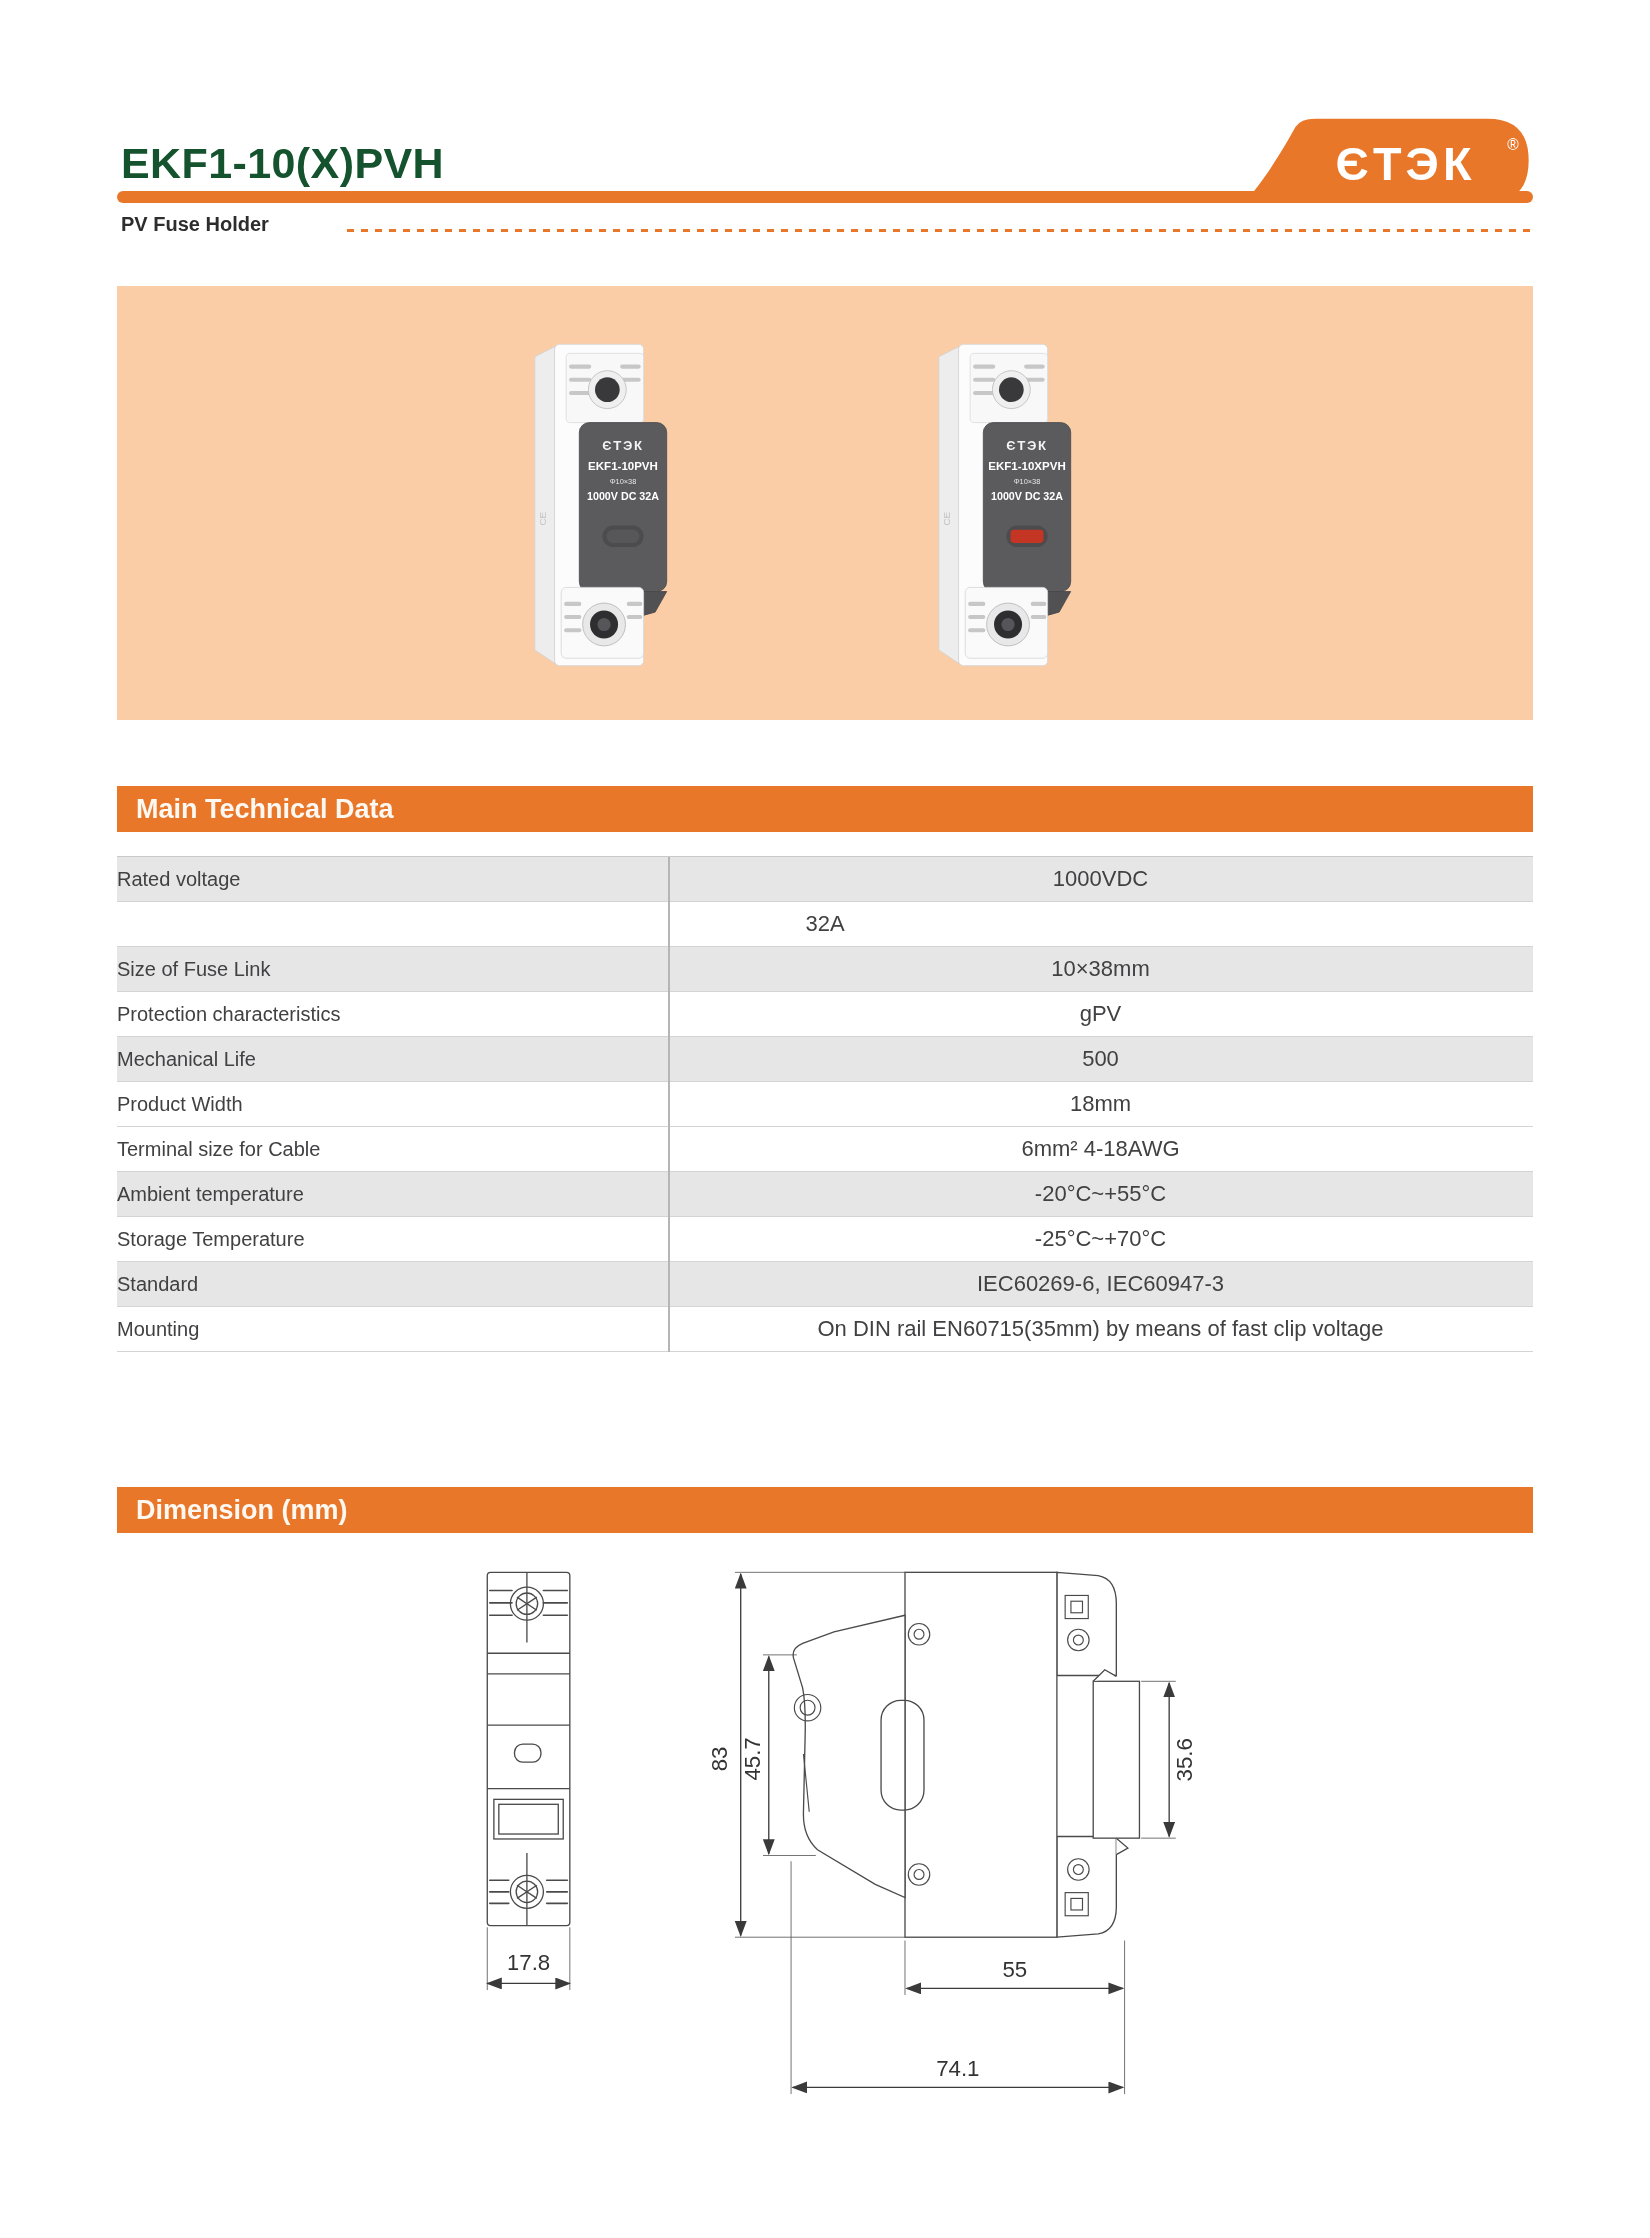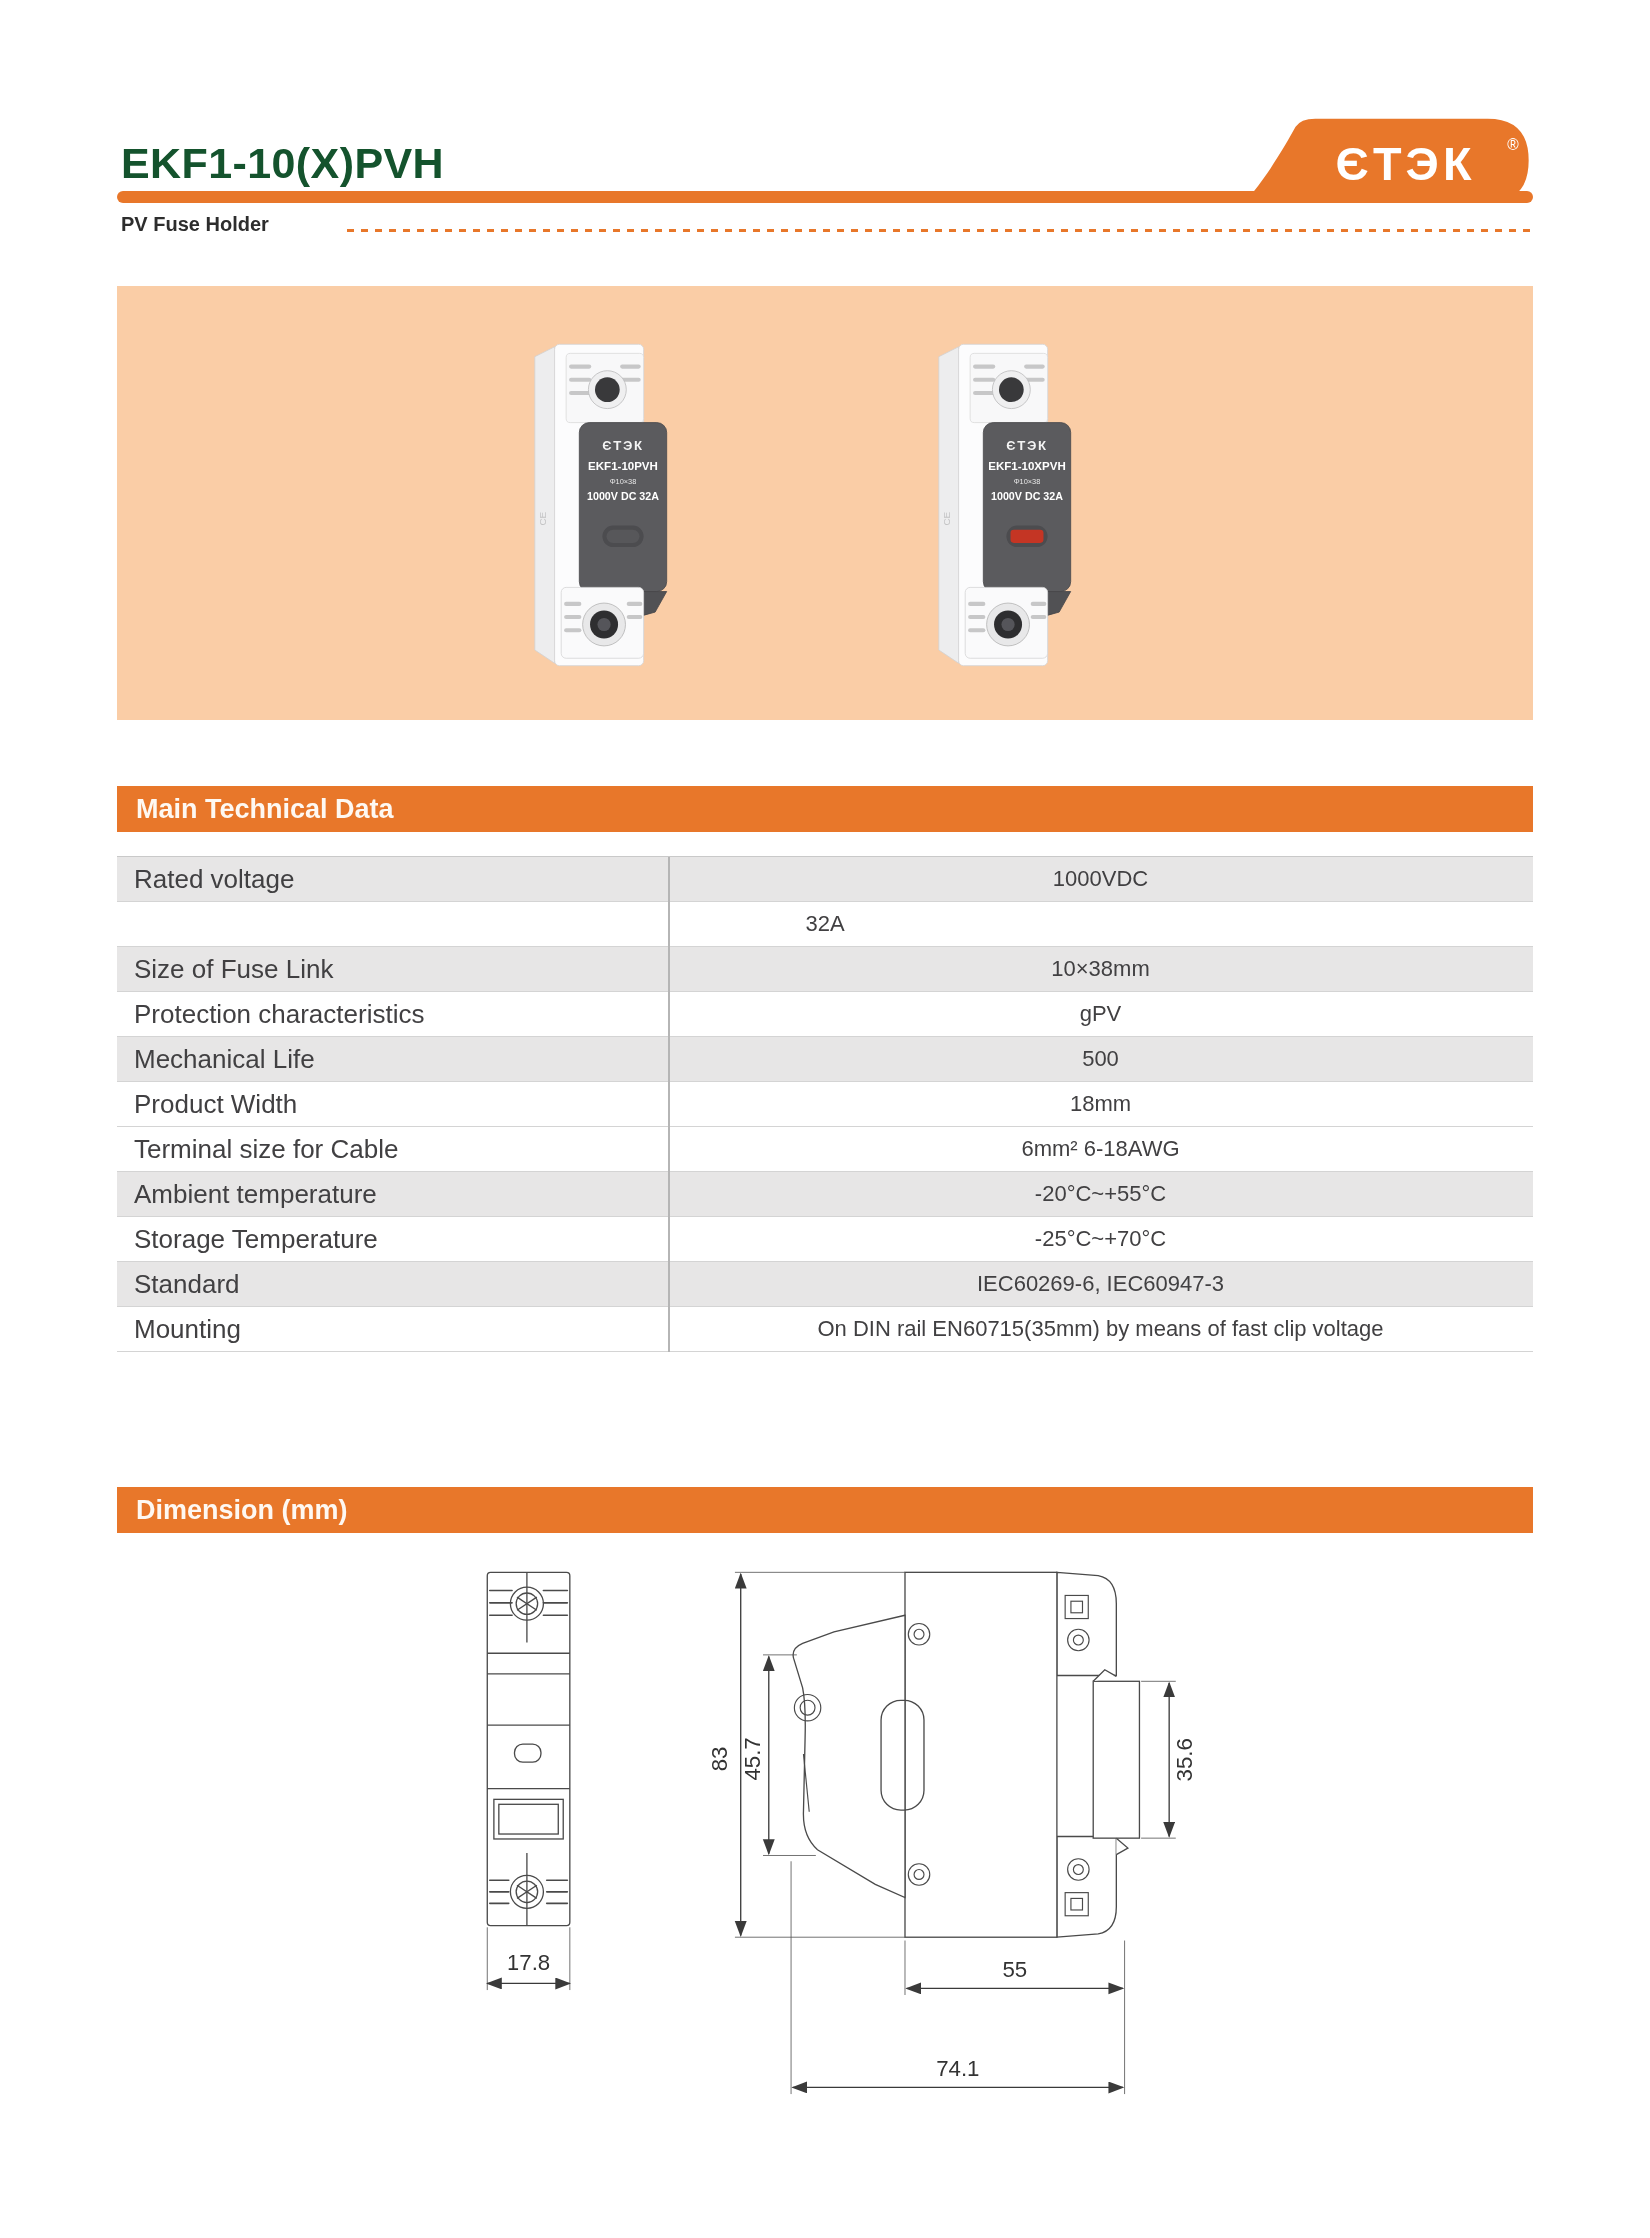--- a/index.html
+++ b/index.html
@@ -48,23 +48,23 @@
   .secbar.dim{top:1487px;}
 
   
   .table{
     left:117px;top:856px;width:1416px;
     border-top:1.7px solid #c9c9c9;
   }
   .t-row{display:flex;height:44px;border-bottom:0.8px solid #d4d4d4;}
   .t-row.alt{background:#E7E6E6;}
   .t-label{
-    width:551px;box-sizing:border-box;padding-left:17px;
+    width:551px;box-sizing:border-box;padding-left:0;
     display:flex;align-items:center;
-    font-size:26px;color:#414042;
+    font-size:20px;color:#414042;
   }
   .t-value{
     flex:1;display:flex;align-items:center;justify-content:center;
     font-size:22px;color:#414042;text-align:center;
   }
   .t-divider{
     position:absolute;left:551px;top:0;bottom:0;width:1.7px;background:#b5b5b5;
   }
 
   .drawing{left:446px;top:1564px;}
@@ -180,21 +180,21 @@
   <div class="t-row alt">
     <div class="t-label">Mechanical Life</div>
     <div class="t-value">500</div>
   </div>
   <div class="t-row">
     <div class="t-label">Product Width</div>
     <div class="t-value">18mm</div>
   </div>
   <div class="t-row">
     <div class="t-label">Terminal size for Cable</div>
-    <div class="t-value">6mm² 6-18AWG</div>
+    <div class="t-value">6mm² 4-18AWG</div>
   </div>
   <div class="t-row alt">
     <div class="t-label">Ambient temperature</div>
     <div class="t-value">-20°C~+55°C</div>
   </div>
   <div class="t-row">
     <div class="t-label">Storage Temperature</div>
     <div class="t-value">-25°C~+70°C</div>
   </div>
   <div class="t-row alt">

